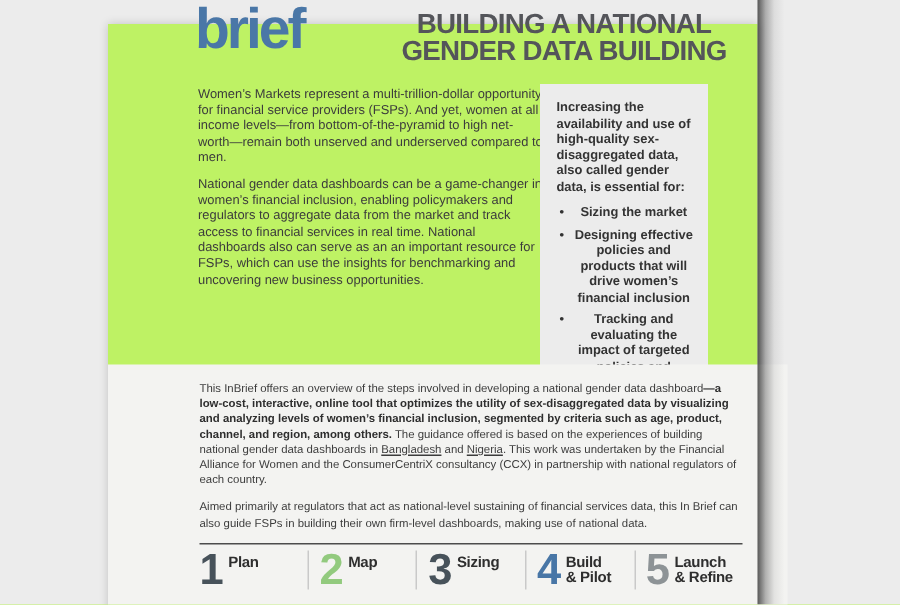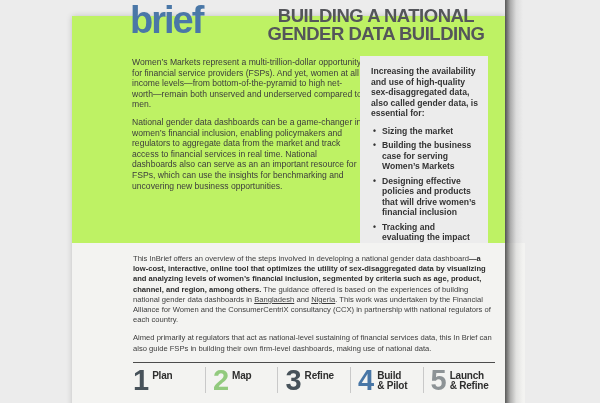--- a/index.html
+++ b/index.html
@@ -29,26 +29,26 @@
     text-align:center; font-size:18.5px; line-height:18px; font-weight:bold;
     color:#54555a; letter-spacing:-0.5px;
   }
   
   .leftcol {
     position:absolute; left:60px; top:41px; width:230px;
     font-size:8.6px; line-height:10.6px; color:#3c3c3c;
   }
   .leftcol p { margin:0 0 7px 0; }
   .sidebox {
-    position:absolute; left:288px; top:40px; width:128px; box-sizing:border-box;
+    position:absolute; left:288px; top:40px; width:112px; box-sizing:border-box;
     background:#ececec; padding:10px 9px 11px 11px;
     font-size:8.6px; line-height:10.5px; font-weight:bold; color:#333333;
   }
   .sidebox-intro { margin:0 0 7px 0; }
-  .sidebox ul { margin:0; padding:0 0 0 11px; list-style:none; }
+  .sidebox ul { margin:0; padding:0 0 0 11px; list-style:none;text-align:center; }
   .sidebox li { margin:0 0 4px 0; position:relative; }
   .sidebox li:before {
     content:"•"; position:absolute; left:-9px; top:0; color:#333;
   }
   
   .band {
     position:absolute; left:0; top:227px; width:433px; height:200px;
     background:#f3f3f1;
     padding-left:20px;
   }
@@ -90,21 +90,20 @@
 
   <div class="leftcol">
     <p>Women’s Markets represent a multi-trillion-dollar opportunity for financial service providers (FSPs). And yet, women at all income levels—from bottom-of-the-pyramid to high net-worth—remain both unserved and underserved compared to men.</p>
     <p>National gender data dashboards can be a game-changer in women’s financial inclusion, enabling policymakers and regulators to aggregate data from the market and track access to financial services in real time. National dashboards also can serve as an an important resource for FSPs, which can use the insights for benchmarking and uncovering new business opportunities.</p>
   </div>
 
   <div class="sidebox">
     <p class="sidebox-intro">Increasing the availability and use of high-quality sex-disaggregated data, also called gender data, is essential for:</p>
     <ul>
       <li>Sizing the market</li>
-      <li>Building the business case for serving Women’s Markets</li>
       <li>Designing effective policies and products that will drive women’s financial inclusion</li>
       <li>Tracking and evaluating the impact of targeted policies and products</li>
     </ul>
   </div>
 
   <div class="band">
     <div class="band-inner">
       <p><span>This InBrief offers an overview of the steps involved in developing a national gender data dashboard</span><b>—a low-cost, interactive, online tool that optimizes the utility of sex-disaggregated data by visualizing and analyzing levels of women’s financial inclusion, segmented by criteria such as age, product, channel, and region, among others.</b><span> The guidance offered is based on the experiences of building national gender data dashboards in </span><a>Bangladesh</a><span> and </span><a>Nigeria</a><span>. This work was undertaken by the Financial Alliance for Women and the ConsumerCentriX consultancy (CCX) in partnership with national regulators of each country.</span></p>
       <p>Aimed primarily at regulators that act as national-level sustaining of financial services data, this In Brief can also guide FSPs in building their own firm-level dashboards, making use of national data.</p>
 
@@ -125,21 +124,21 @@
           <div class="step-head">
             <span class="step-num" style="color: rgb(146, 202, 126);">2</span>
             <span class="step-label">Map</span>
           </div>
 
         </div>
 
         <div class="step">
           <div class="step-head">
             <span class="step-num" style="color: rgb(71, 82, 90);">3</span>
-            <span class="step-label">Refine</span>
+            <span class="step-label">Sizing</span>
           </div>
 
         </div>
 
         <div class="step">
           <div class="step-head">
             <span class="step-num" style="color: rgb(72, 118, 166);">4</span>
             <span class="step-label">Build
 &amp; Pilot</span>
           </div>

